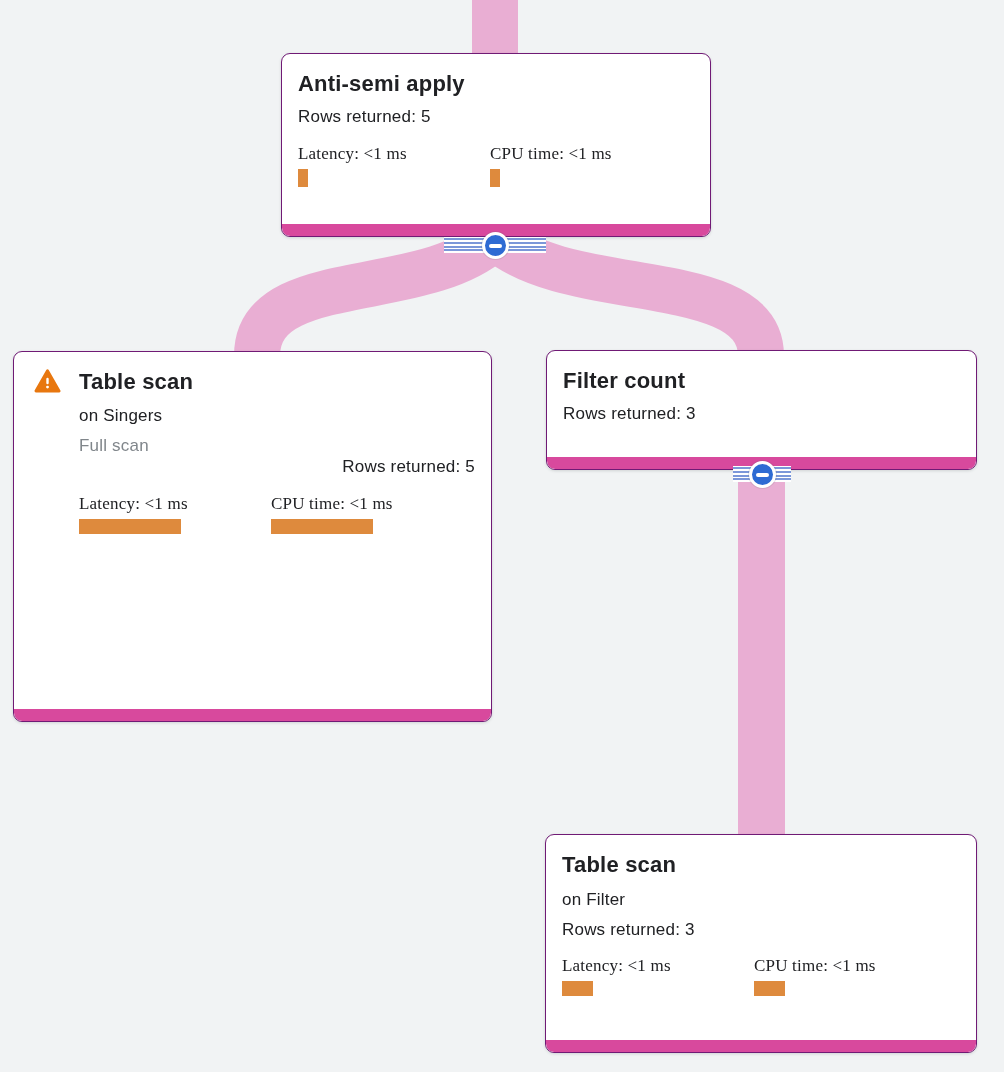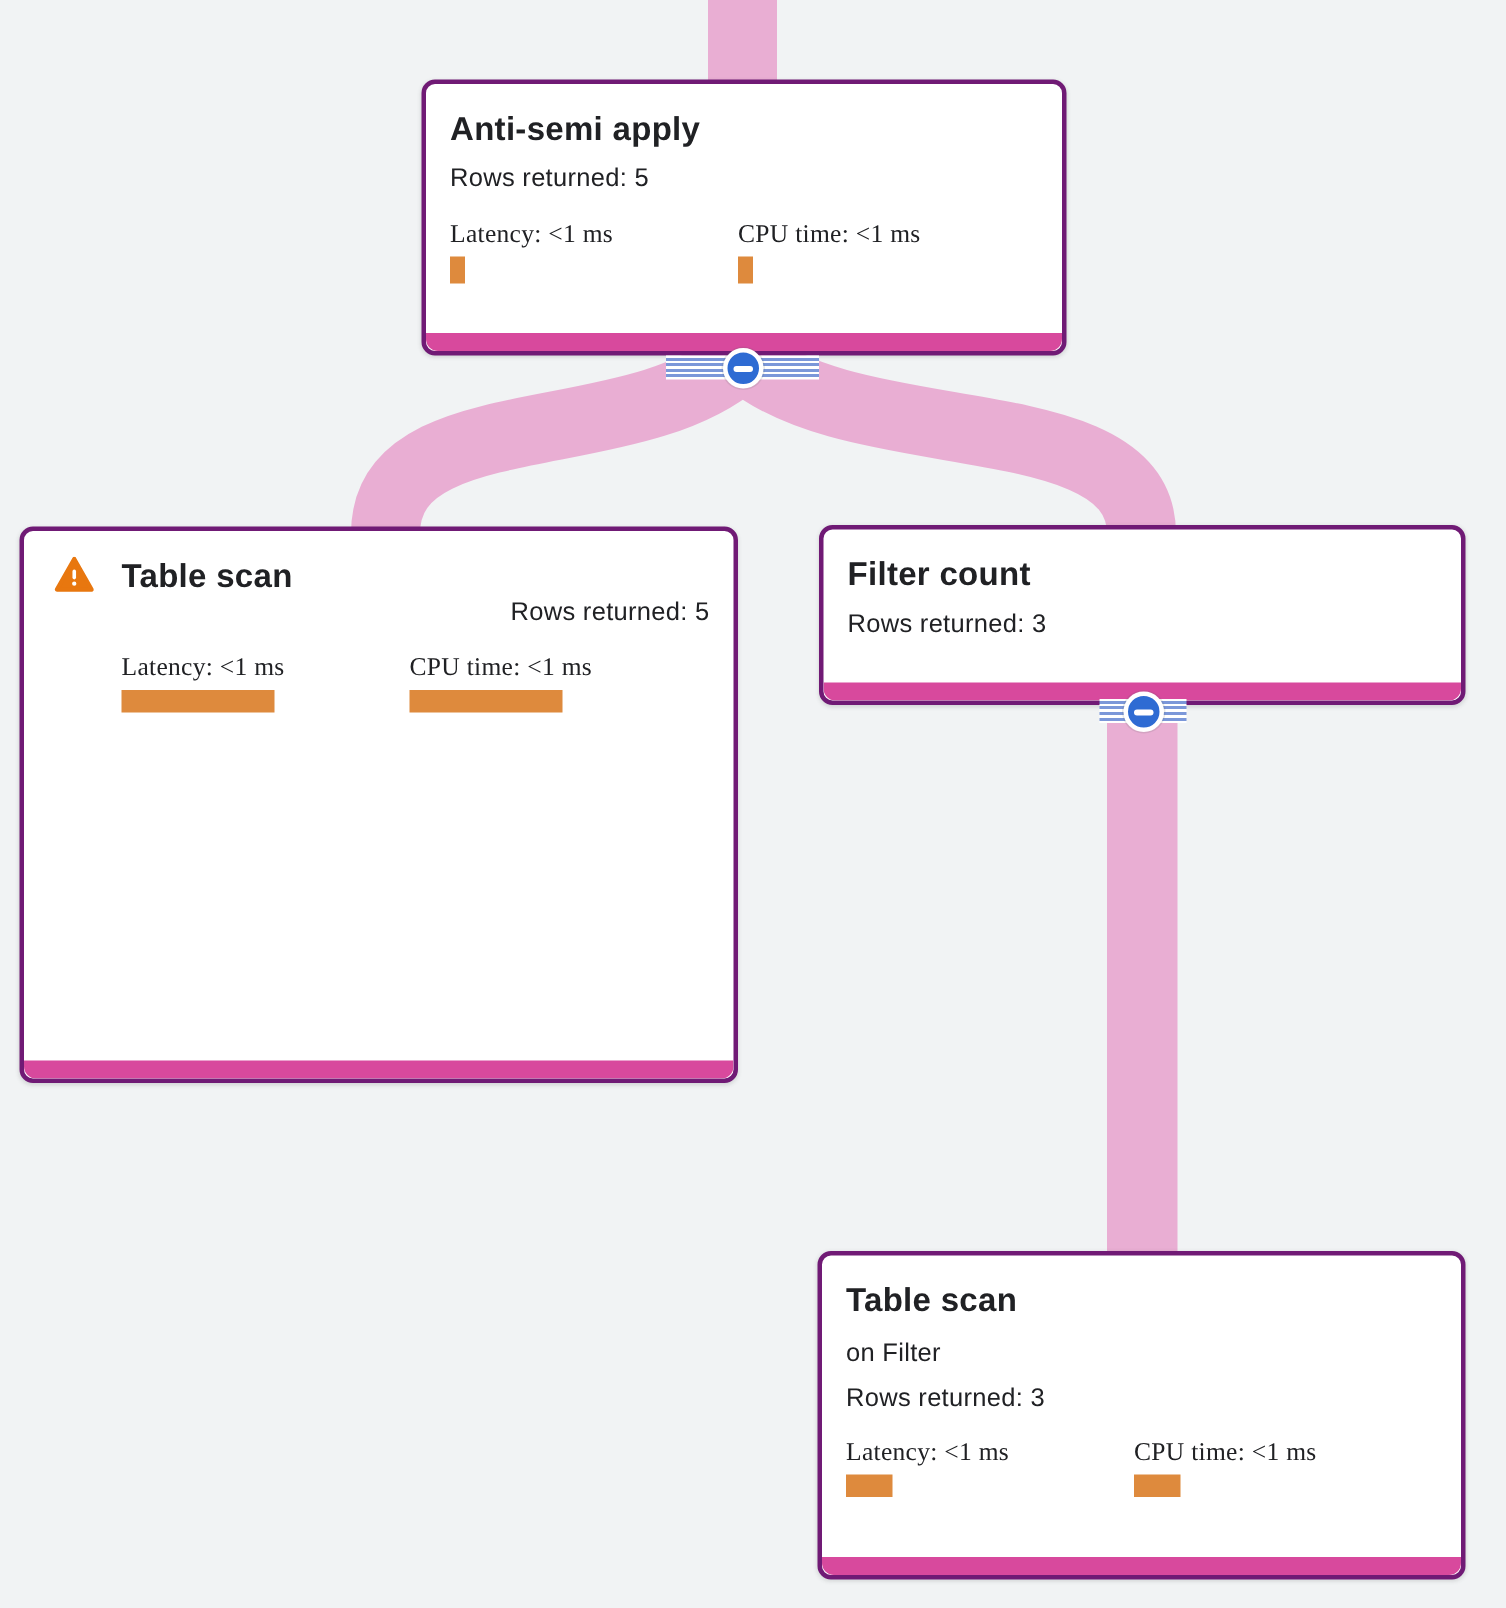--- a/index.html
+++ b/index.html
@@ -11,21 +11,21 @@
     overflow: hidden;
     color: #202124;
   }
   .canvas { position: absolute; inset: 0; width: 1004px; height: 1072px; }
   svg.edges { position: absolute; left: 0; top: 0; z-index: 0; }
 
   
   .card {
     position: absolute;
     background: #ffffff;
-    border: 3px solid #701a75;
+    border: 1px solid #701a75;
     border-radius: 9px;
     z-index: 2;
     box-shadow: 0 1px 3px rgba(60,64,67,0.18);
     overflow: hidden;
     cursor: pointer;
   }
   .card .accent {
     position: absolute; left: 0; right: 0; bottom: 0;
     height: 12px; background: #d8499d;
     border-radius: 0 0 8px 8px;
@@ -124,20 +124,22 @@
   <div class="card card-singers" style="left:13px; top:351px; width:479px; height:371px;">
     <div class="warning">
       <svg width="27" height="24" viewBox="0 0 24 22">
         <path d="M12 1.5 L22.6 20.2 L1.4 20.2 Z" fill="#e8770f" stroke="#e8770f" stroke-width="2.6" stroke-linejoin="round"></path>
         <rect x="10.9" y="8" width="2.2" height="6" rx="1.1" fill="#ffffff"></rect>
         <circle cx="12" cy="16.6" r="1.3" fill="#ffffff"></circle>
       </svg>
     </div>
     <div class="card-inner">
       <div class="title">Table scan</div>
+      <div class="line" style="margin-top:10px;">on Singers</div>
+      <div class="line muted" style="margin-top:9px;">Full scan</div>
       <div class="line" style="margin-top:0px;text-align:right;">Rows returned: 5</div>
       <div class="metrics" style="margin-top:16px;">
         <div class="metric-col">
           <div class="line">Latency: &lt;1 ms</div>
           <div class="bar bar-h-lg"></div>
         </div>
         <div class="metric-col">
           <div class="line">CPU time: &lt;1 ms</div>
           <div class="bar bar-h-lg"></div>
         </div>

